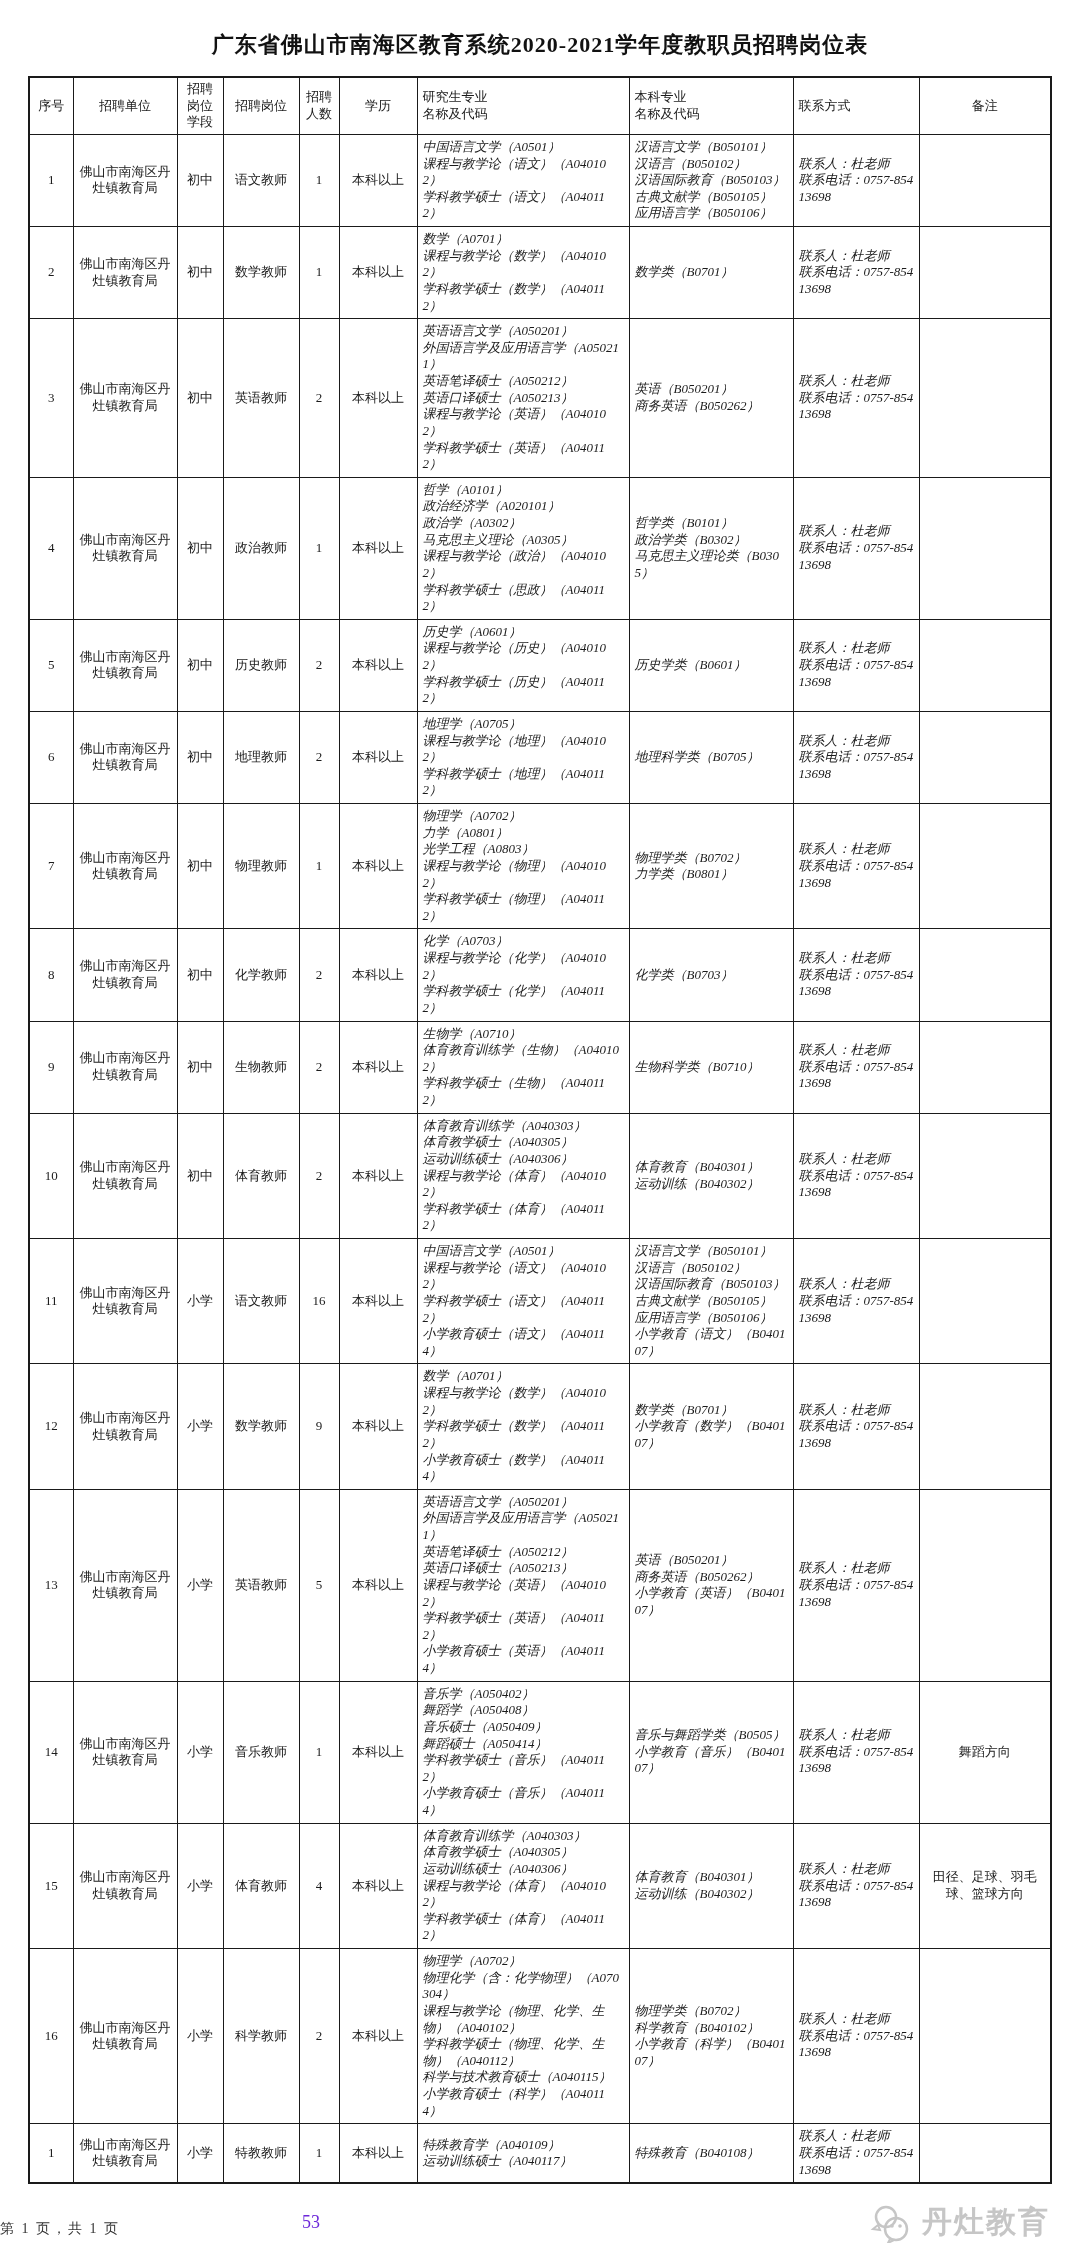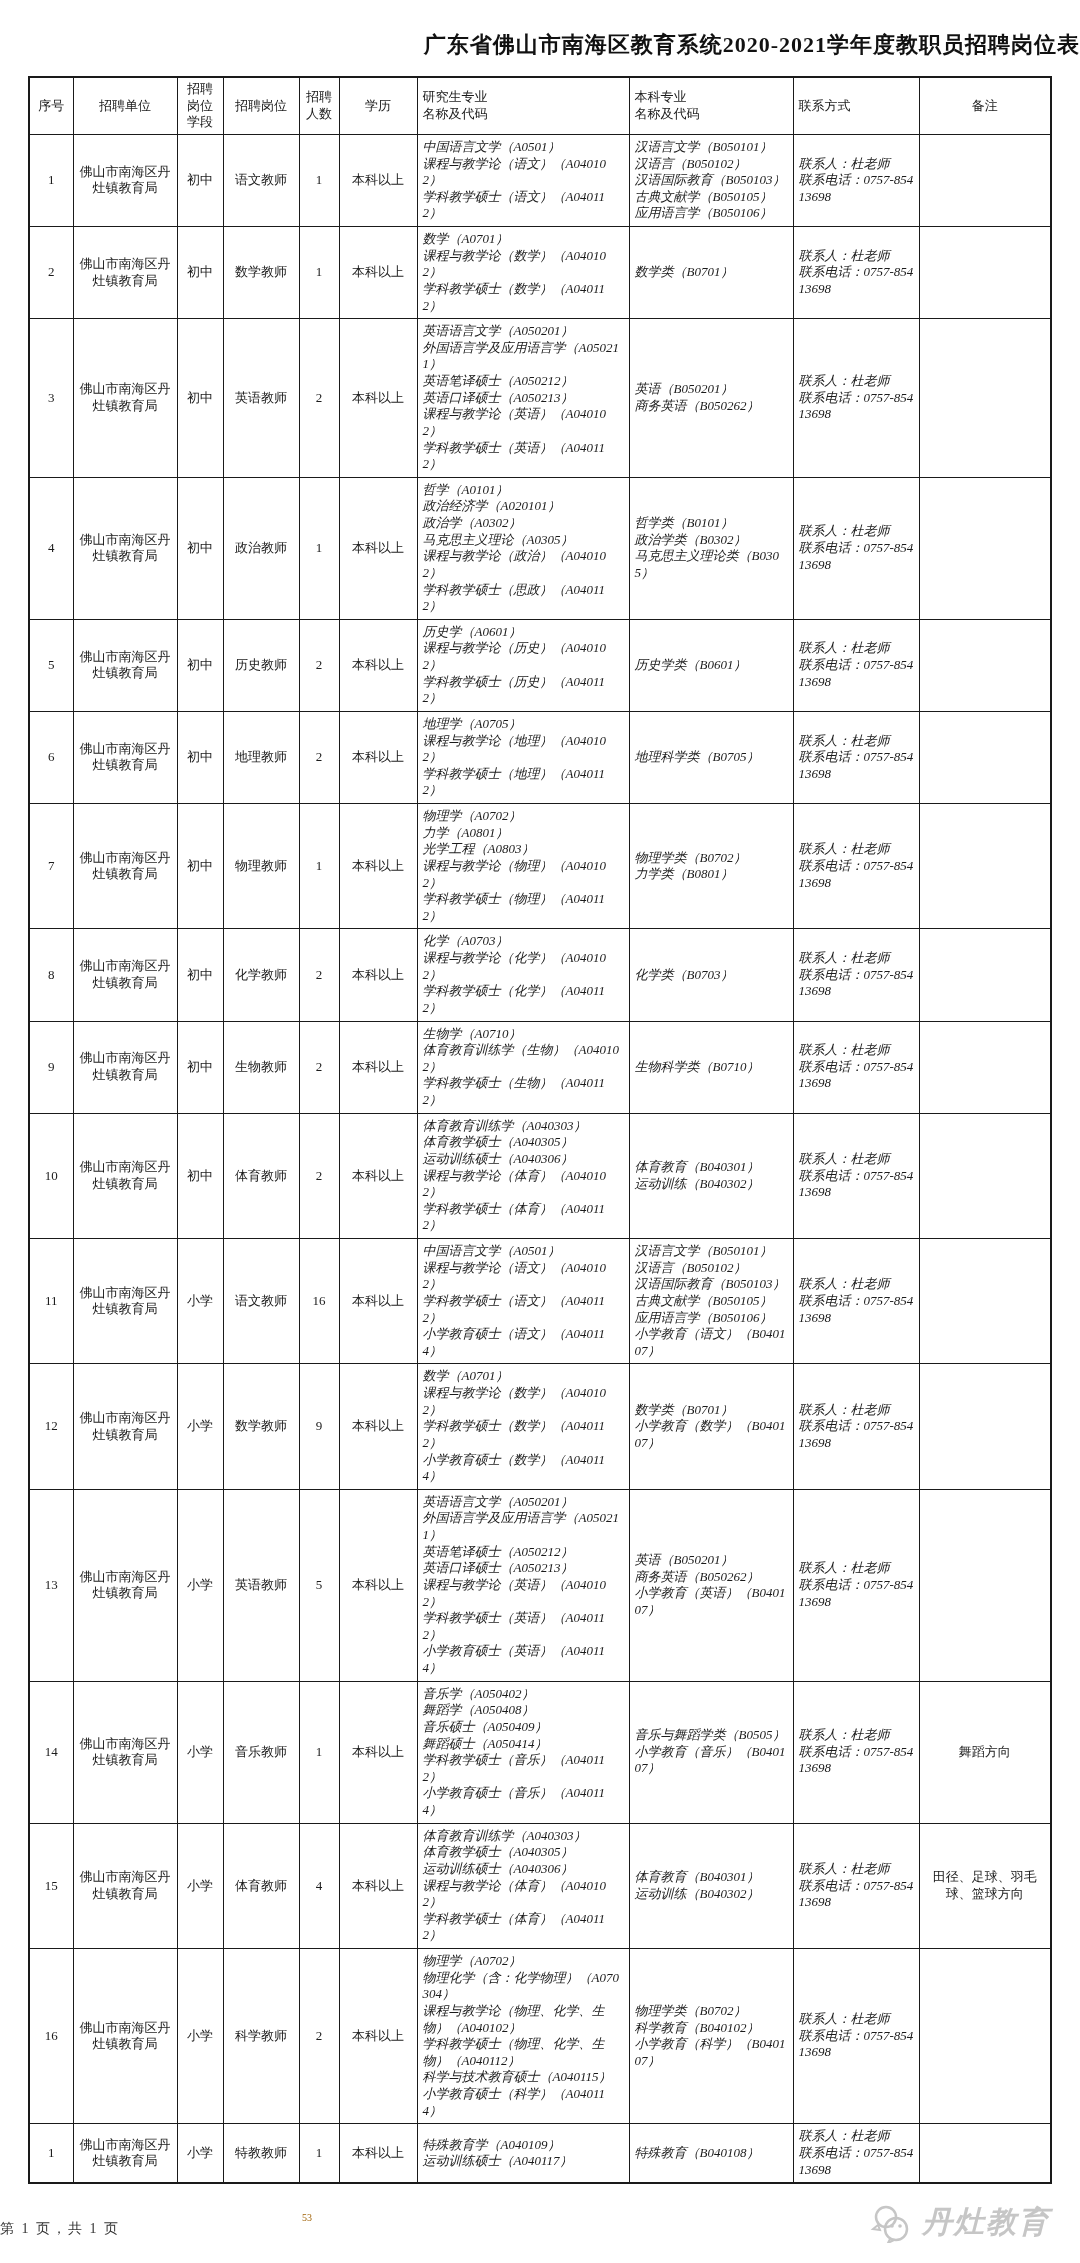--- a/index.html
+++ b/index.html
@@ -6,21 +6,21 @@
   body{
     width:1080px;
     min-height:2263px;
     background:#ffffff;
     font-family:"Liberation Serif","DejaVu Serif",serif;
     color:#1a1a1a;
     position:relative;
   }
   .page{padding-top:30px;}
   .title{
-    text-align:right;
+    text-align:center;
     font-size:22px;
     font-weight:bold;
     letter-spacing:1px;
     margin:0 0 16px 0;
     color:#111;
   }
   table.jobs{
     border-collapse:collapse;
     table-layout:fixed;
     width:1022px;
@@ -48,22 +48,22 @@
   td.col-graduate, td.col-undergrad, td.col-contact{ text-align:left;font-style:italic; }
   th:nth-child(7), th:nth-child(8), th:nth-child(9){ text-align:left; }
   .footer{
     position:relative;
     height:90px;
     margin-top:14px;
   }
   .page-note{
     position:absolute;
     left:302px; top:14px;
-    font-size:10px;
-    color:#a16207;
+    font-size:18px;
+    color:#6d28d9;
   }
   .page-info{
     position:absolute;
     left:0; right:240px; top:22px;
     text-align:left;
     font-size:14px;
     color:#333;
     letter-spacing:2px;
   }
   .watermark{
@@ -71,21 +71,20 @@
     right:30px; top:4px;
     display:flex;
     align-items:center;
     gap:6px;
     color:#c4c4c4;
   }
   .watermark .wm-text{
     font-size:30px;
     font-weight:bold;
     letter-spacing:2px;
-    font-style:italic;
     color:#c6c6c6;
   }
   .wm-icon{display:block;}
 </style>
 </head>
 <body>
 
 <div class="page">
 
   <h1 class="title">广东省佛山市南海区教育系统2020-2021学年度教职员招聘岗位表</h1>

